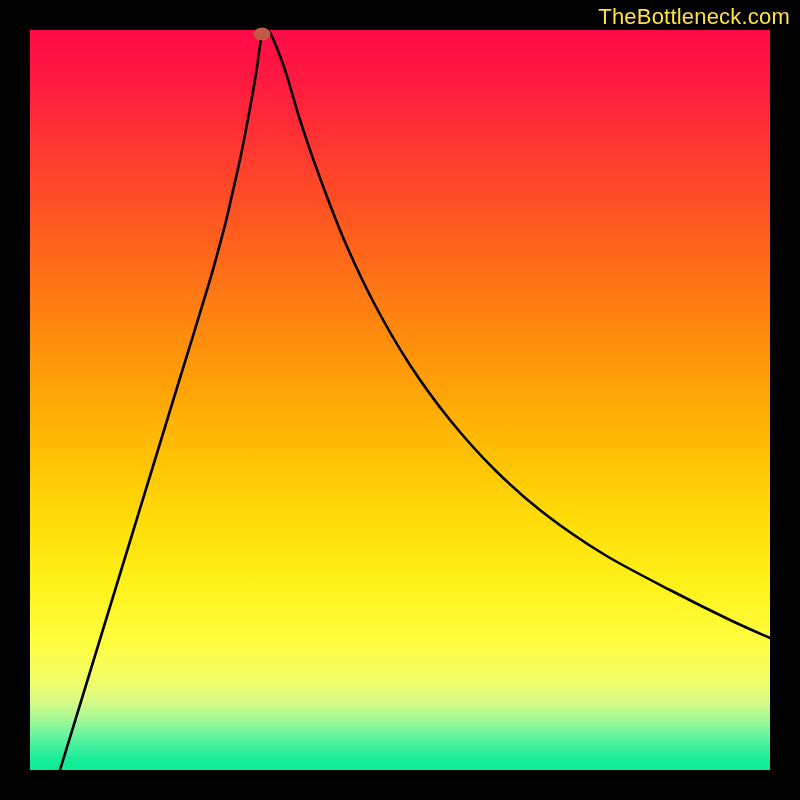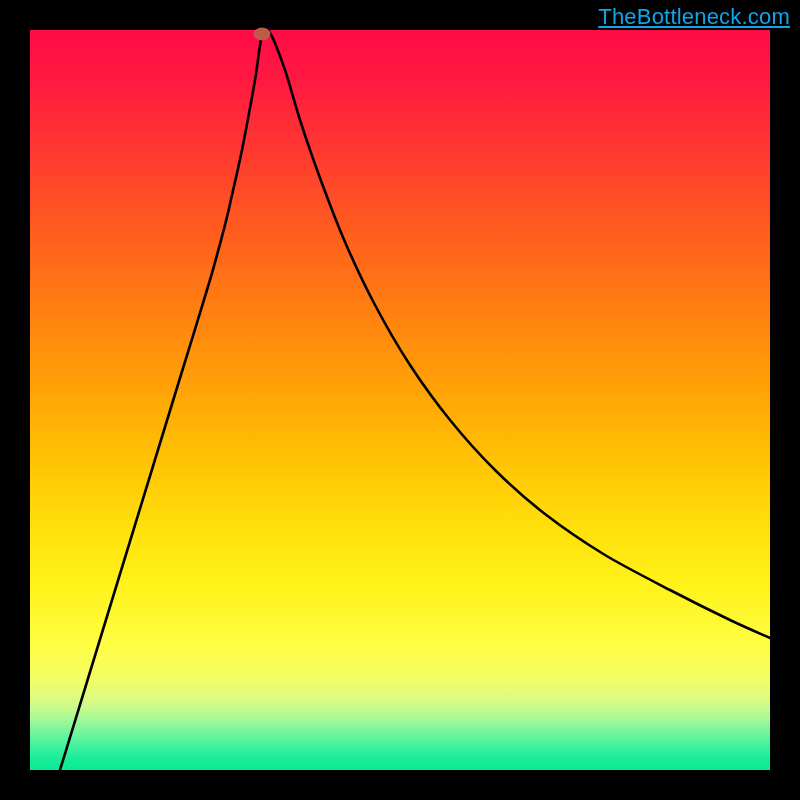--- a/index.html
+++ b/index.html
@@ -8,26 +8,25 @@
     height: 800px;
     background: #000;
     position: relative;
     font-family: Arial, sans-serif;
     overflow: hidden;
   }
   .watermark {
     position: absolute;
     top: 4px;
     right: 10px;
-    color: #0ea5e9;
+    color: #fde047;
     font-size: 22px;
     font-weight: 500;
     z-index: 10;
     letter-spacing: 0.2px;
-    text-decoration: underline;
   }
   .plot-area {
     position: absolute;
     left: 30px;
     top: 30px;
     width: 740px;
     height: 740px;
     background: linear-gradient(to bottom,
       #ff0b47 0%,
       #ff1a40 7%,

